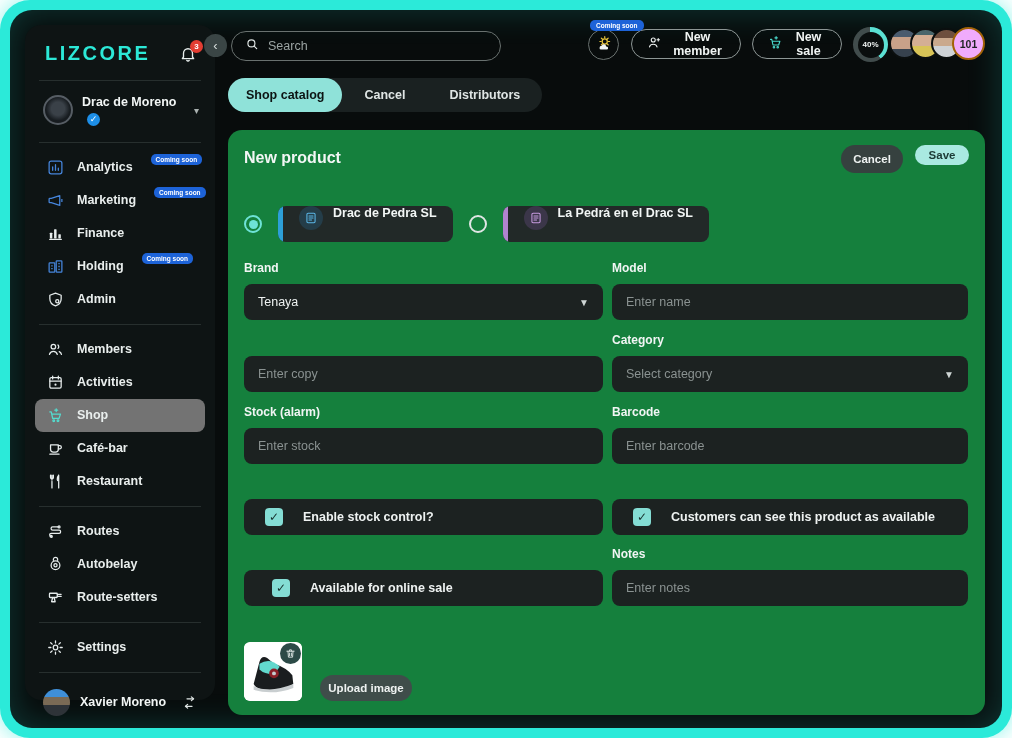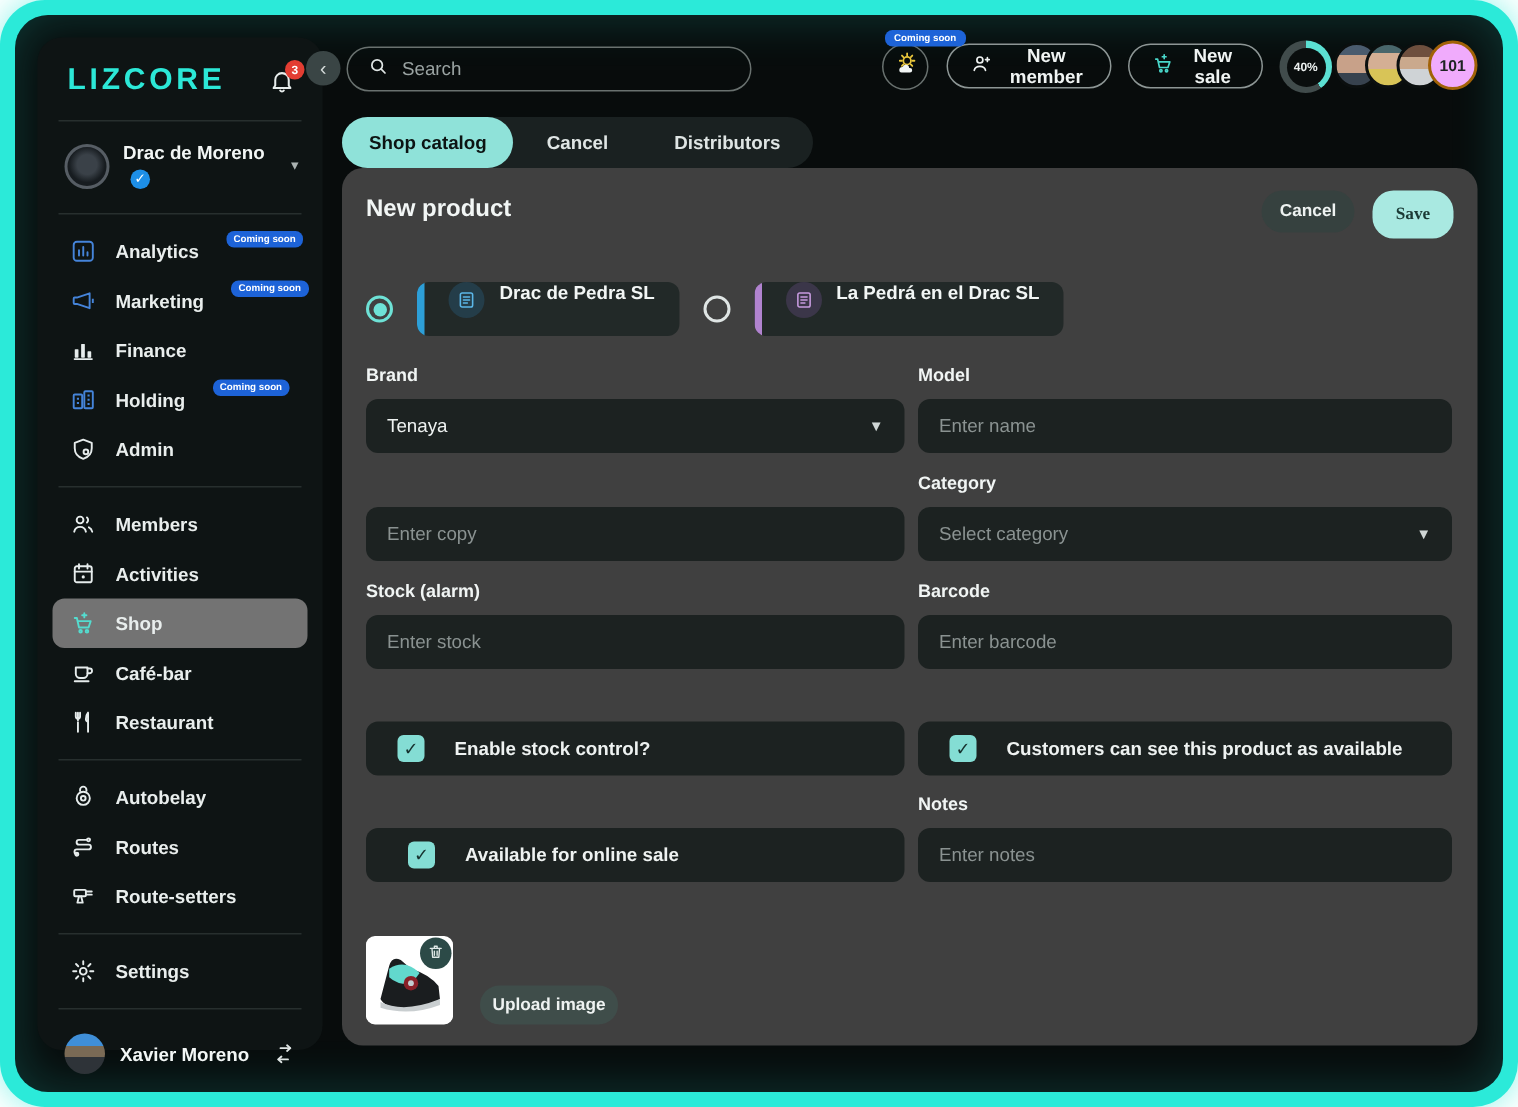--- a/index.html
+++ b/index.html
@@ -56,24 +56,24 @@
   .tb-avatar.a2 { background:linear-gradient(180deg,#49666b 0 20%,#d4af94 20% 60%,#d8c457 60%); z-index:2; }
   .tb-avatar.a3 { background:linear-gradient(180deg,#6e4f3e 0 30%,#caa98d 30% 60%,#cfd3d6 60%); z-index:3; }
   .overflow-count { width:33px; height:33px; border-radius:50%; background:#f0abfc; color:#1d2322; border:2px solid #a16207; font-size:10.5px; font-weight:700; display:flex; align-items:center; justify-content:center; margin-left:-10px; z-index:4; margin-top:-1px; }
 
   
   .tabs { position:absolute; left:218px; top:68px; height:34px; background:#1a2121; border-radius:17px; display:flex; align-items:center; }
   .tab { height:34px; display:flex; align-items:center; padding:0 22px; color:#dfe5e4; font-size:12.5px; font-weight:600; border-radius:17px; cursor:pointer; }
   .tab.active { background:#8fe2d9; color:#0c1413; font-weight:700; padding:0 18px; }
 
   
-  .card { position:absolute; left:218px; top:102px; width:757px; height:585px; background:#404040; border-radius:14px; }
+  .card { position:absolute; left:218px; top:120px; width:757px; height:585px; background:#15803d; border-radius:14px; }
   .card-title { position:absolute; left:16px; top:19px; color:#f2f6f5; font-size:16px; font-weight:600; }
   .btn-cancel { position:absolute; left:613px; top:15px; width:62px; height:28px; border-radius:14px; background:#36413f; color:#eef2f1; font-size:11.5px; font-weight:700; border:none; cursor:pointer; font-family:inherit; }
-  .btn-save { position:absolute; left:687px; top:15px; width:54px; height:32px; border-radius:14px; background:#a9e9e1; color:#1b3a35; font-size:11.5px; font-weight:700; border:none; cursor:pointer; font-family:Liberation Serif, serif; }
+  .btn-save { position:absolute; left:687px; top:15px; width:54px; height:20px; border-radius:14px; background:#a9e9e1; color:#1b3a35; font-size:11.5px; font-weight:700; border:none; cursor:pointer; font-family:Liberation Sans, sans-serif; }
 
   .radio-row { position:absolute; left:16px; top:76px; height:36px; display:flex; align-items:center; gap:16px; }
   .radio { width:18px; height:18px; border-radius:50%; flex:0 0 18px; cursor:pointer; }
   .radio.sel { border:2px solid #6ee2d6; display:flex; align-items:center; justify-content:center; }
   .radio.sel::after { content:""; width:9px; height:9px; border-radius:50%; background:#6ee2d6; }
   .radio.unsel { border:2px solid #dfe5e4; }
   .chip { height:36px; display:flex; align-items:flex-start; gap:10px; background:#222928; border-radius:8px; overflow:hidden; padding-right:16px; cursor:pointer; }
   .chip .bar { width:5px; height:36px; flex:0 0 5px; }
   .chip.blue .bar { background:#2d9fd8; }
   .chip.purple .bar { background:#b183cf; }
@@ -241,37 +241,37 @@
               </svg>
             </span>
         <span>Restaurant</span>
       </div>
     </nav>
     <div class="divider"></div>
 
     <nav>
       <div class="nav-item">
         <span class="ic">
+              <svg viewBox="0 0 24 24" fill="none" stroke="currentColor" stroke-width="1.8" stroke-linecap="round">
+                <path d="M6 19c-3 0-3-4.5 0-4.5h11c3 0 3-4.5 0-4.5H8c-3 0-3-4.5 0-4.5h8"></path>
+                <circle cx="6" cy="19" r="1.4"></circle>
+                <circle cx="17" cy="5.5" r="1.4"></circle>
+              </svg>
+            </span>
+        <span>Routes</span>
+      </div>
+      <div class="nav-item">
+        <span class="ic">
               <svg viewBox="0 0 24 24" fill="none" stroke="currentColor" stroke-width="1.8" stroke-linecap="round" stroke-linejoin="round">
                 <path d="M9 6V5a3 3 0 0 1 6 0v1"></path>
                 <circle cx="12" cy="13" r="6.2"></circle>
                 <circle cx="12" cy="13" r="2.2"></circle>
               </svg>
             </span>
         <span>Autobelay</span>
-      </div>
-      <div class="nav-item">
-        <span class="ic">
-              <svg viewBox="0 0 24 24" fill="none" stroke="currentColor" stroke-width="1.8" stroke-linecap="round">
-                <path d="M6 19c-3 0-3-4.5 0-4.5h11c3 0 3-4.5 0-4.5H8c-3 0-3-4.5 0-4.5h8"></path>
-                <circle cx="6" cy="19" r="1.4"></circle>
-                <circle cx="17" cy="5.5" r="1.4"></circle>
-              </svg>
-            </span>
-        <span>Routes</span>
       </div>
       <div class="nav-item">
         <span class="ic">
               <svg viewBox="0 0 24 24" fill="none" stroke="currentColor" stroke-width="1.8" stroke-linecap="round" stroke-linejoin="round">
                 <rect x="3.5" y="6" width="11" height="6" rx="1"></rect>
                 <path d="M14.5 7.5h5.5M14.5 10.5h5.5"></path>
                 <path d="M8 12l-1.5 6h5L10 12"></path>
               </svg>
             </span>
         <span>Route-setters</span>

